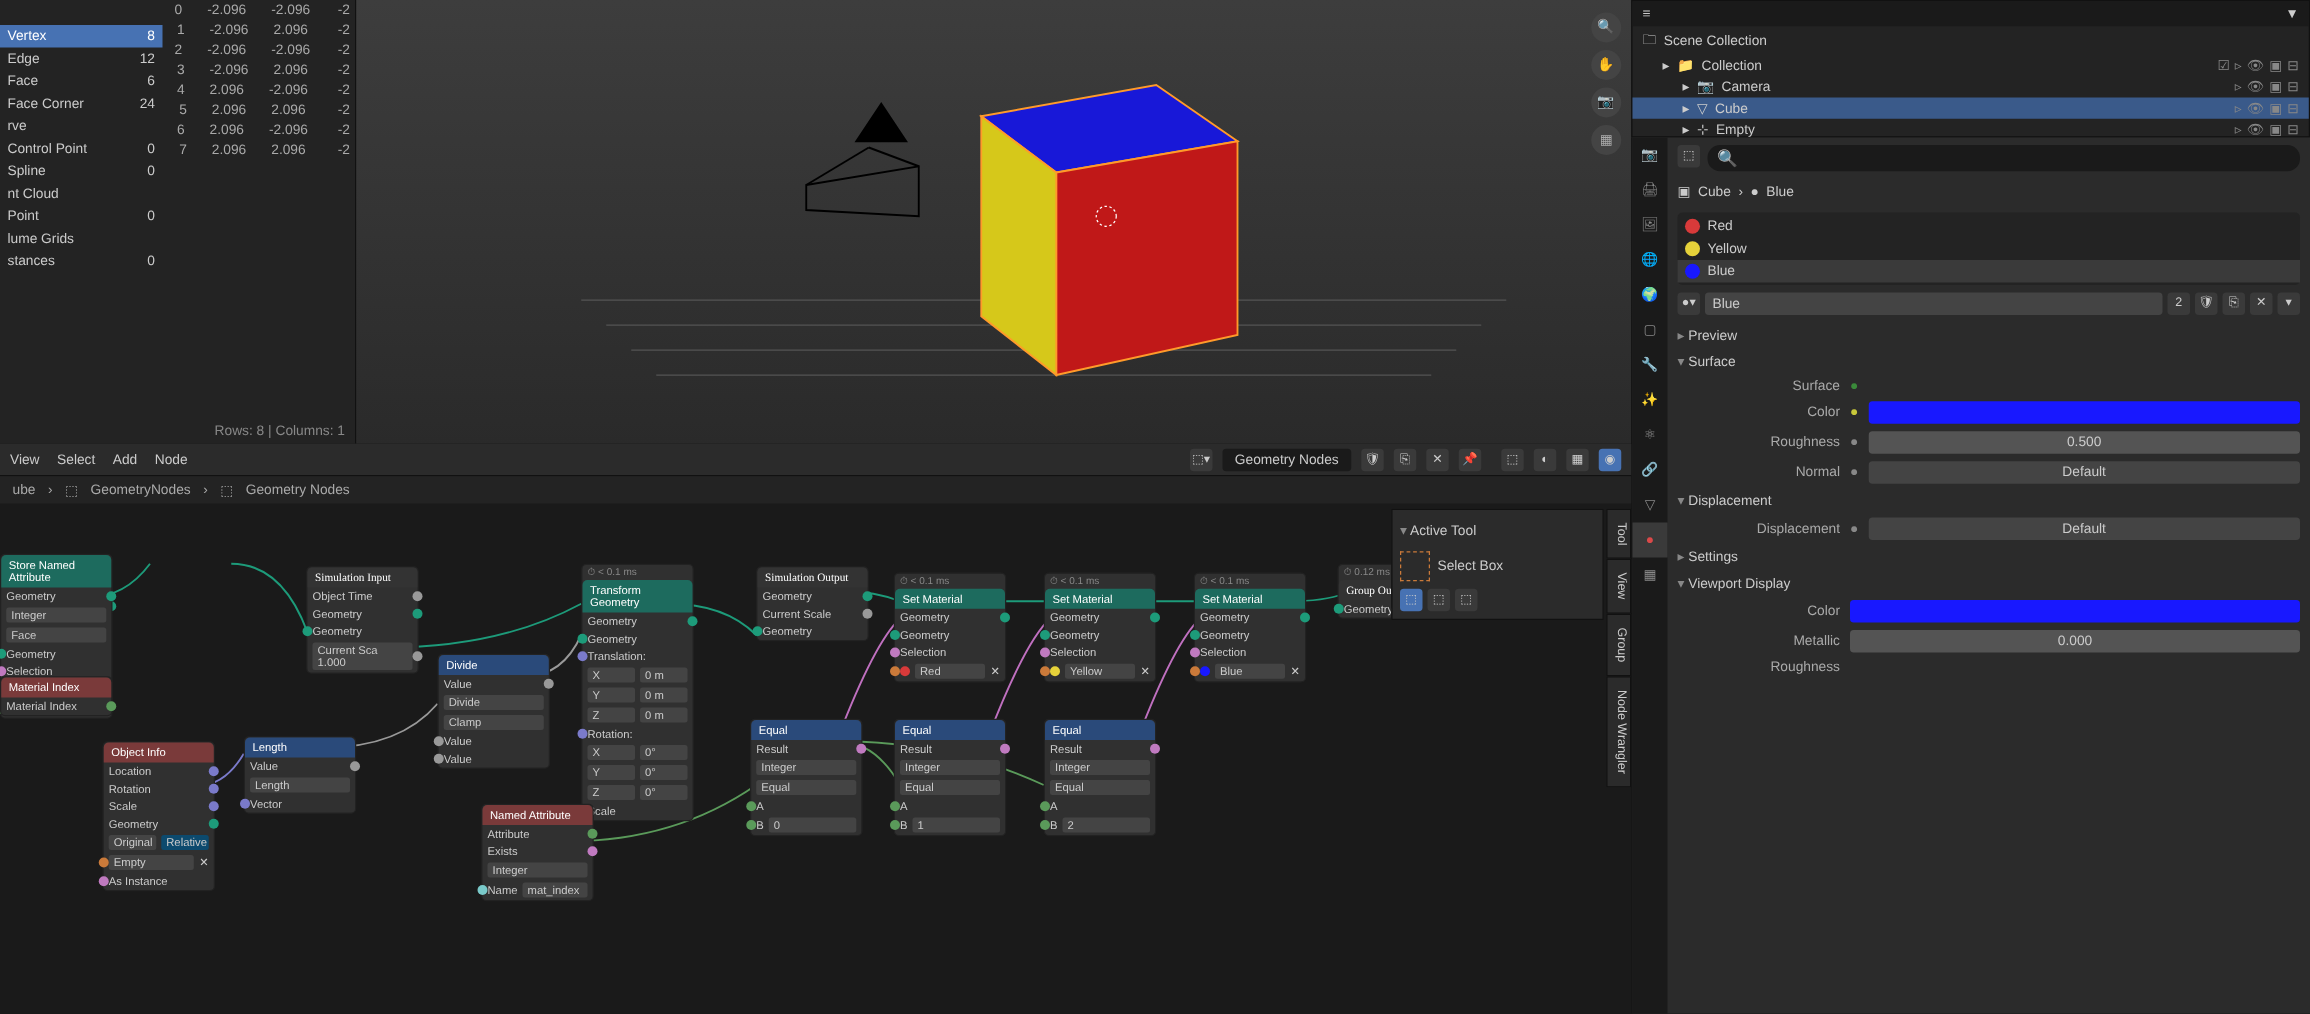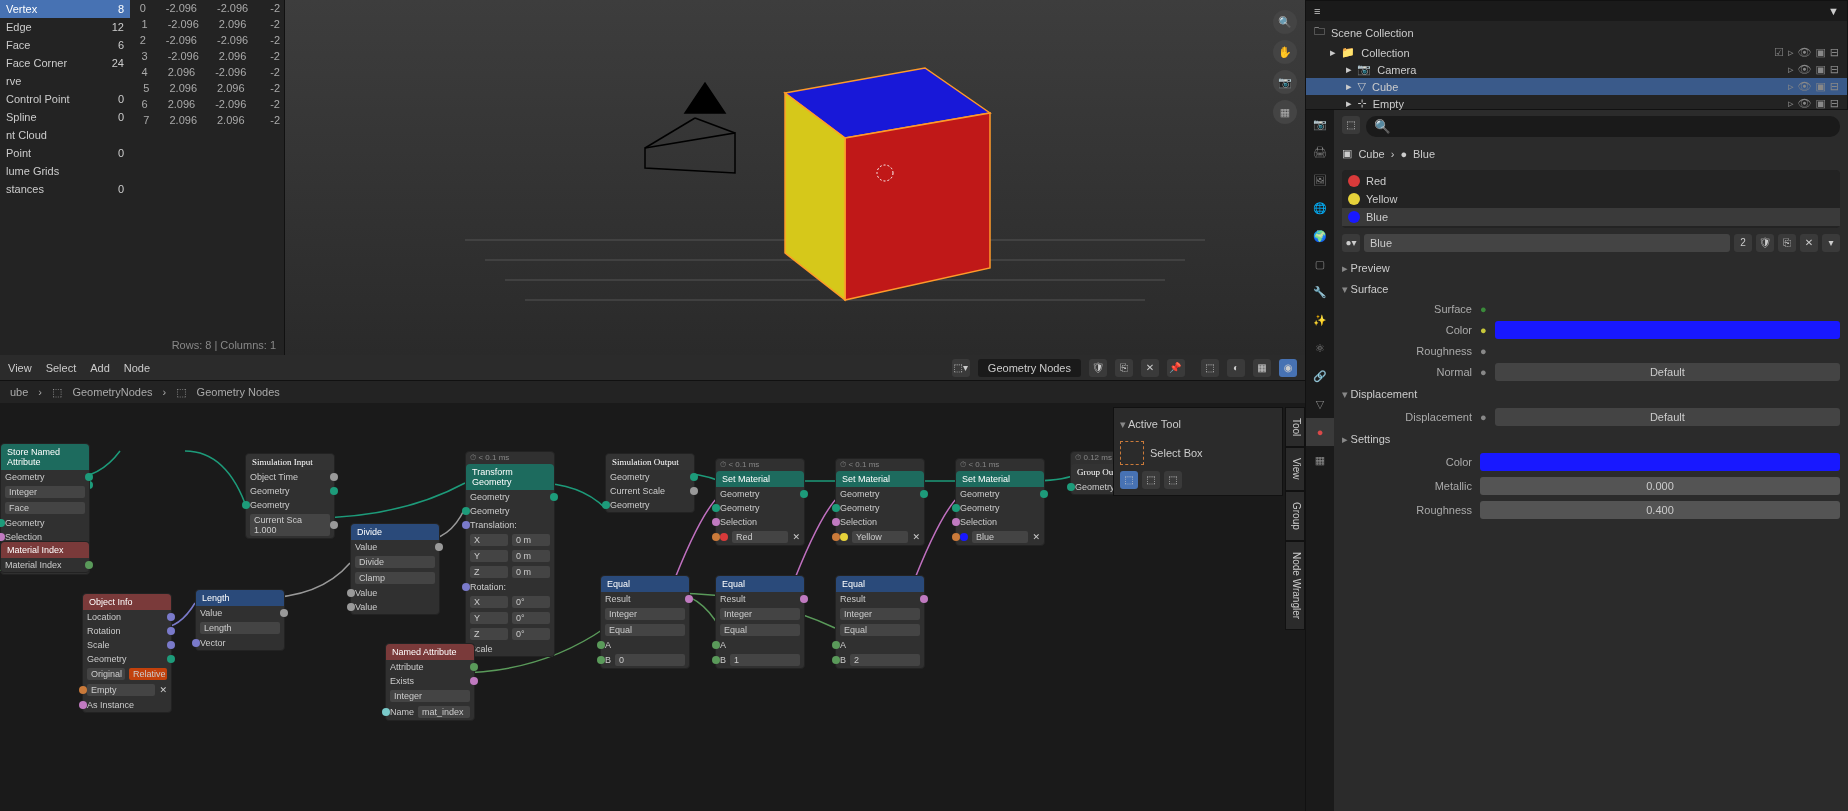--- a/index.html
+++ b/index.html
@@ -1,21 +1,21 @@
 <!DOCTYPE html>
 <html><head>
 <meta charset="utf-8">
 <style>
 * { margin:0; padding:0; box-sizing:border-box; font-family:sans-serif; }
 body { background:#1a1a1a; color:#ccc; font-size:11px; overflow:hidden; width:1848px; height:811px; position:relative; }
 .panel { position:absolute; background:#2b2b2b; }
 .spreadsheet { left:0; top:0; width:285px; height:355px; background:#232323; border-right:1px solid #111; }
 .ss-list { width:130px; float:left; }
 .ss-row { padding:3px 6px; display:flex; justify-content:space-between; cursor:pointer; }
-.ss-row.sel { background:#4772b3; color:#fff; }
+.ss-row.sel { background:#4772b3; color:#fff;margin-top:20px; }
 .ss-table { margin-left:130px; padding:0 4px; }
 .ss-trow { display:flex; gap:20px; padding:2px 0; }
 .ss-trow span { width:50px; text-align:right; color:#aaa; }
 .ss-footer { position:absolute; bottom:4px; right:8px; color:#888; }
 .viewport { left:285px; top:0; width:1020px; height:355px; background:linear-gradient(#3d3d3d,#2a2a2a); overflow:hidden; }
 .cube-scene { position:absolute; left:50%; top:50%; transform:translate(-50%,-50%); }
 .vp-tools { position:absolute; right:8px; top:10px; display:flex; flex-direction:column; gap:6px; }
 .vp-tool { width:24px; height:24px; background:#444; border-radius:12px; text-align:center; line-height:24px; cursor:pointer; color:#aaa; }
 .outliner { left:1305px; top:0; width:543px; height:110px; background:#232323; border:1px solid #111; }
 .ol-row { display:flex; align-items:center; padding:2px 8px; gap:6px; }
@@ -309,44 +309,45 @@
         <span style="color:#3a8a3a;">●</span>
       </div>
     <div class="prop-row">
         <div class="prop-label">Color</div>
         <span style="color:#c8c83a;">●</span>
         <div class="prop-val blue">&nbsp;</div>
       </div>
     <div class="prop-row">
         <div class="prop-label">Roughness</div>
         <span style="color:#888;">●</span>
+        <div class="prop-val slider">0.500</div>
       </div>
     <div class="prop-row">
         <div class="prop-label">Normal</div>
         <span style="color:#888;">●</span>
         <div class="prop-val">Default</div>
       </div>
     <div class="disclosure chev open">Displacement</div>
     <div class="prop-row">
         <div class="prop-label">Displacement</div>
         <span style="color:#888;">●</span>
         <div class="prop-val">Default</div>
       </div>
     <div class="disclosure chev">Settings</div>
+    <div class="disclosure chev open">Viewport Display</div>
     <div class="prop-row">
         <div class="prop-label">Color</div>
         <div class="prop-val blue">&nbsp;</div>
       </div>
     <div class="prop-row">
         <div class="prop-label">Metallic</div>
         <div class="prop-val slider">0.000</div>
       </div>
     <div class="prop-row">
         <div class="prop-label">Roughness</div>
-        <div class="prop-val slider">0.400</div>
       </div>
   </div>
 </div>
 
 <div class="panel node-editor">
   <div class="ne-header">
     <span id="ne-menu"><span style="margin-right: 14px; cursor: pointer;">View</span><span style="margin-right: 14px; cursor: pointer;">Select</span><span style="margin-right: 14px; cursor: pointer;">Add</span><span style="margin-right: 14px; cursor: pointer;">Node</span></span>
     <div class="right">
       <div class="mini-icon">⬚▾</div>
       <div style="background:#1a1a1a;padding:3px 10px;border-radius:3px;">Geometry Nodes</div>
@@ -451,21 +452,21 @@
       <div class="nrow">
           <span>Scale</span>
           <span class="sock r" style="background:#7a7aca;"></span>
         </div>
       <div class="nrow">
           <span>Geometry</span>
           <span class="sock r" style="background:#1d9b7a;"></span>
         </div>
       <div class="nrow">
           <span class="nfield" style="width:40%;">Original</span>
-          <span class="nfield" style="width:40%;background:#c2410c;">Relative</span>
+          <span class="nfield" style="width:40%;background:#0c4a6e;">Relative</span>
         </div>
       <div class="nrow">
           <span class="sock l" style="background:#ca7a3a;"></span>
           <span class="nfield">Empty</span>
           <span>✕</span>
         </div>
       <div class="nrow">
           <span class="sock l" style="background:#c07ac0;"></span>
           <span>As Instance</span>
         </div>

